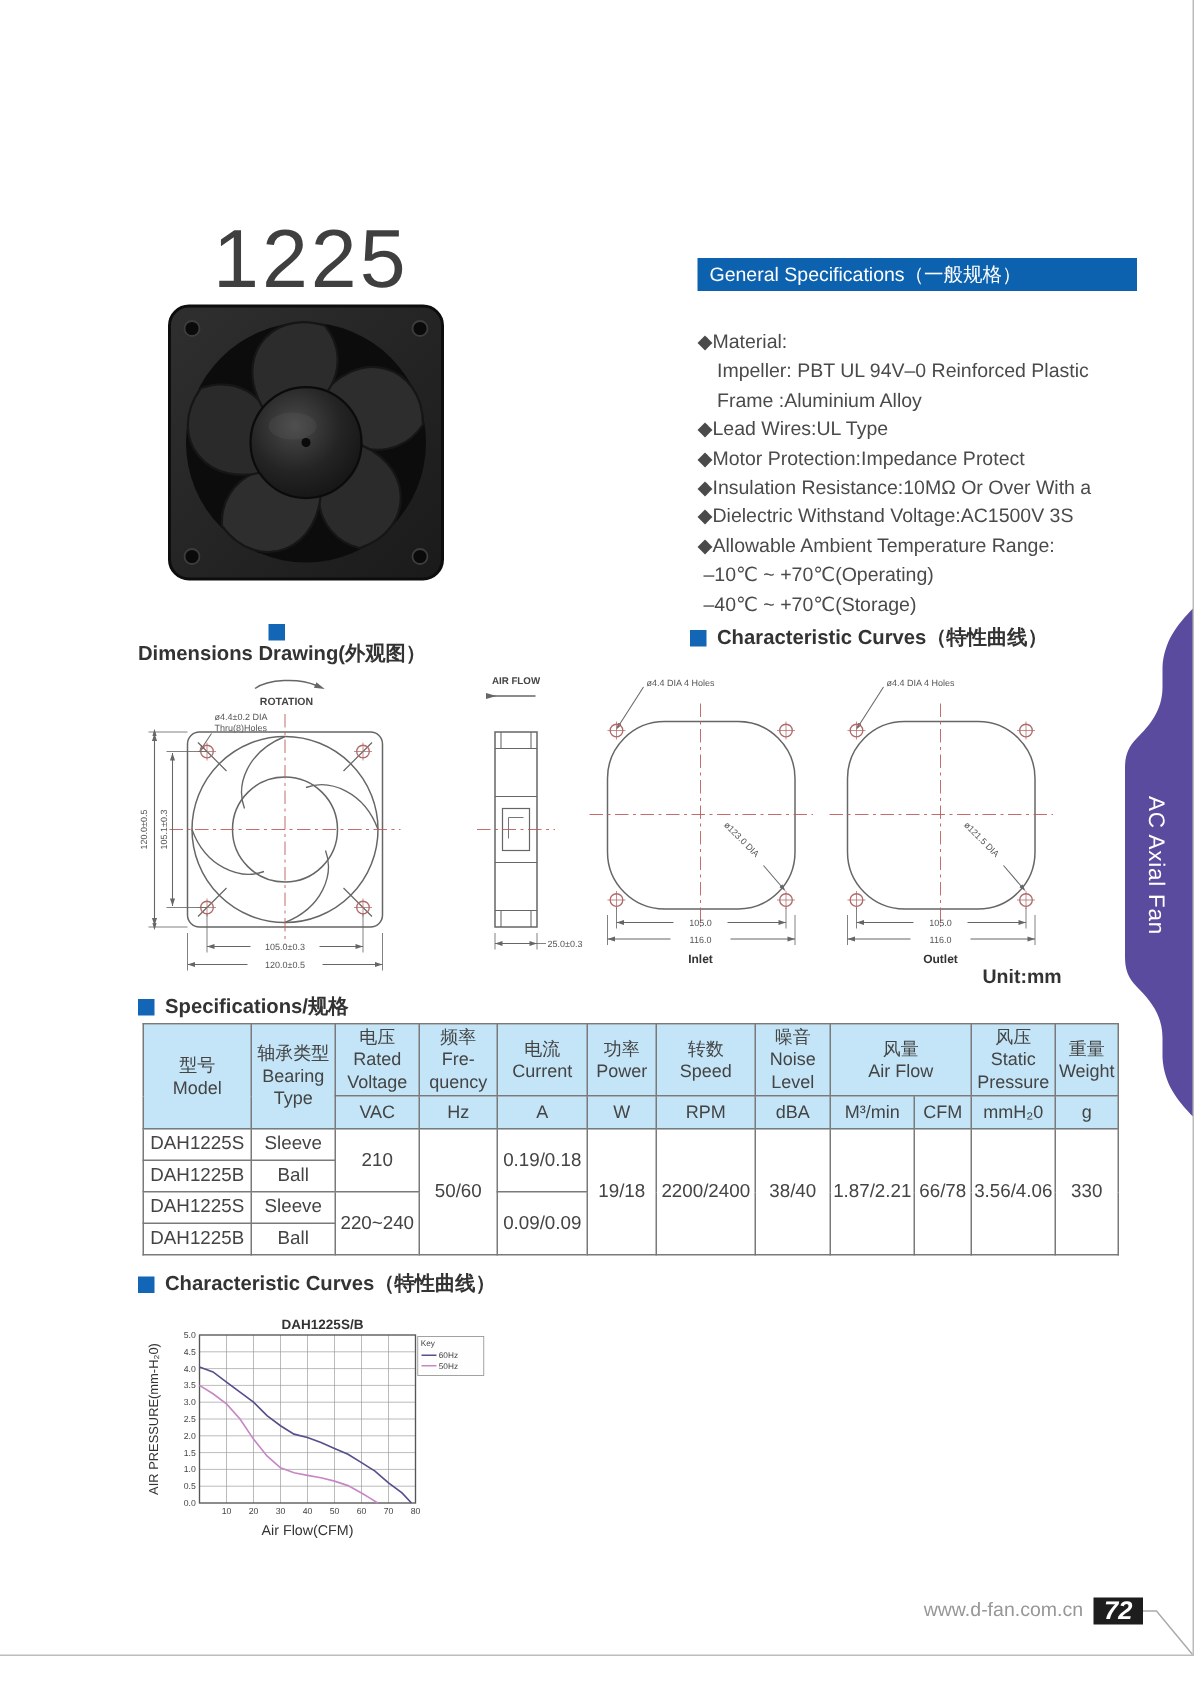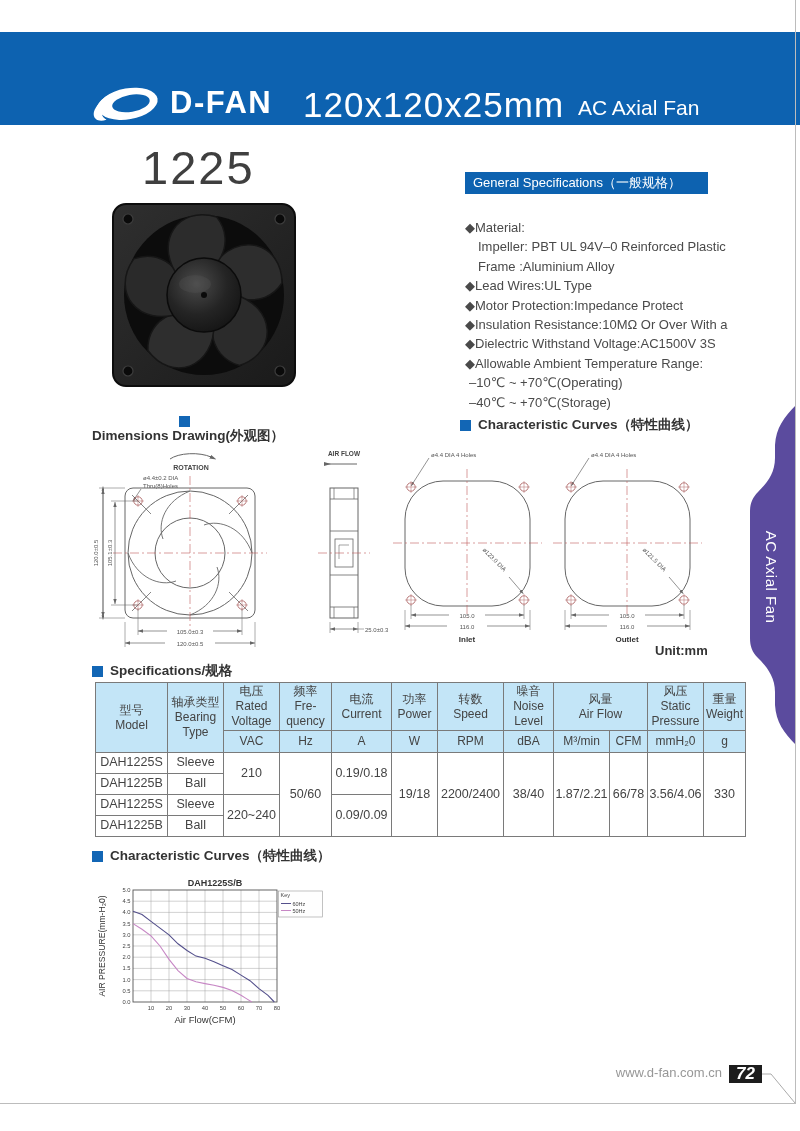--- a/index.html
+++ b/index.html
@@ -7,24 +7,24 @@
         font-family:"Liberation Sans","DejaVu Sans",sans-serif;color:#3c3c3c;}
   .abs{position:absolute;}
 
   
   .hdr{left:0;top:32px;width:800px;height:93px;background:#0d62b0;}
   .logo-wrap{left:90px;top:46px;display:flex;align-items:center;}
   .logo-text{color:#fff;font-size:31px;font-weight:bold;letter-spacing:1.5px;margin-left:6px;}
   .hdr-title{left:303px;top:53px;color:#fff;font-size:35px;letter-spacing:1px;font-weight:400;}
   .hdr-sub{left:578px;top:64px;color:#fff;font-size:21px;font-weight:400;}
 
-  .model-title{left:142px;top:140px;font-size:47px;letter-spacing:2px;color:#3f3f3f;}
+  .model-title{left:142px;top:140px;font-size:55px;letter-spacing:2px;color:#3f3f3f;}
 
   
-  .gs-bar{left:465px;top:172px;width:243px;height:22px;background:#0d62b0;color:#fff;
+  .gs-bar{left:465px;top:172px;width:293px;height:22px;background:#0d62b0;color:#fff;
           font-size:13px;font-weight:500;line-height:22px;padding-left:8px;box-sizing:border-box;}
   .gs-list{left:465px;top:218px;width:290px;font-size:13px;line-height:19.4px;color:#4a4a4a;}
   .gs-list .cont{padding-left:13px;}
   .gs-list .cont2{padding-left:4px;}
 
   
   .sec{font-size:13.5px;font-weight:600;color:#333;display:flex;align-items:center;}
   .sec .sq{display:inline-block;width:11px;height:11px;background:#1266b5;margin-right:7px;}
   .sec-dims{left:92px;top:416px;flex-direction:column;}
   .sec-curves-r{left:460px;top:416px;}
@@ -47,35 +47,20 @@
   .pg-box{left:729px;top:1065px;width:33px;height:18px;background:#1d1d1d;color:#fff;
           font-size:17px;font-weight:bold;font-style:italic;text-align:center;line-height:18px;}
   .edge-r{left:795px;top:0;width:1px;height:1104px;background:#bcbcbc;}
   .edge-b{left:0;top:1103px;width:796px;height:1px;background:#bcbcbc;}
 </style>
 </head>
 <body>
 
 <div class="page">
 
-  <div class="abs hdr">
-    <div class="abs logo-wrap">
-      <svg width="74" height="50" viewBox="0 0 74 50">
-        <g transform="rotate(-10 37 26)">
-          <ellipse cx="38" cy="26" rx="30" ry="15.5" fill="#ffffff"></ellipse>
-          <path d="M10,20 C2,26 4,36 14,38 C6,33 8,26 14,21 Z" fill="#ffffff"></path>
-          <path d="M14,38 C2,40 -2,30 8,22 C14,14 30,10 44,12 C28,13 16,18 12,26 C9,32 11,36 14,38 Z" fill="#ffffff"></path>
-          <ellipse cx="41" cy="26" rx="19" ry="8.5" fill="#0d62b0"></ellipse>
-        </g>
-      </svg>
-      <span class="logo-text">D-FAN</span>
-    </div>
-    <div class="abs hdr-title">120x120x25mm</div>
-    <div class="abs hdr-sub">AC Axial Fan</div>
-  </div>
 
   <div class="abs model-title">1225</div>
 
   <svg class="abs" style="left:103px;top:198px;" width="202" height="198" viewBox="0 0 202 198">
     <defs>
       <radialGradient id="hubg" cx="40%" cy="35%" r="75%">
         <stop offset="0%" stop-color="#4a4a4a"></stop>
           <stop offset="55%" stop-color="#242424"></stop>
           <stop offset="100%" stop-color="#121212"></stop>
       </radialGradient>

